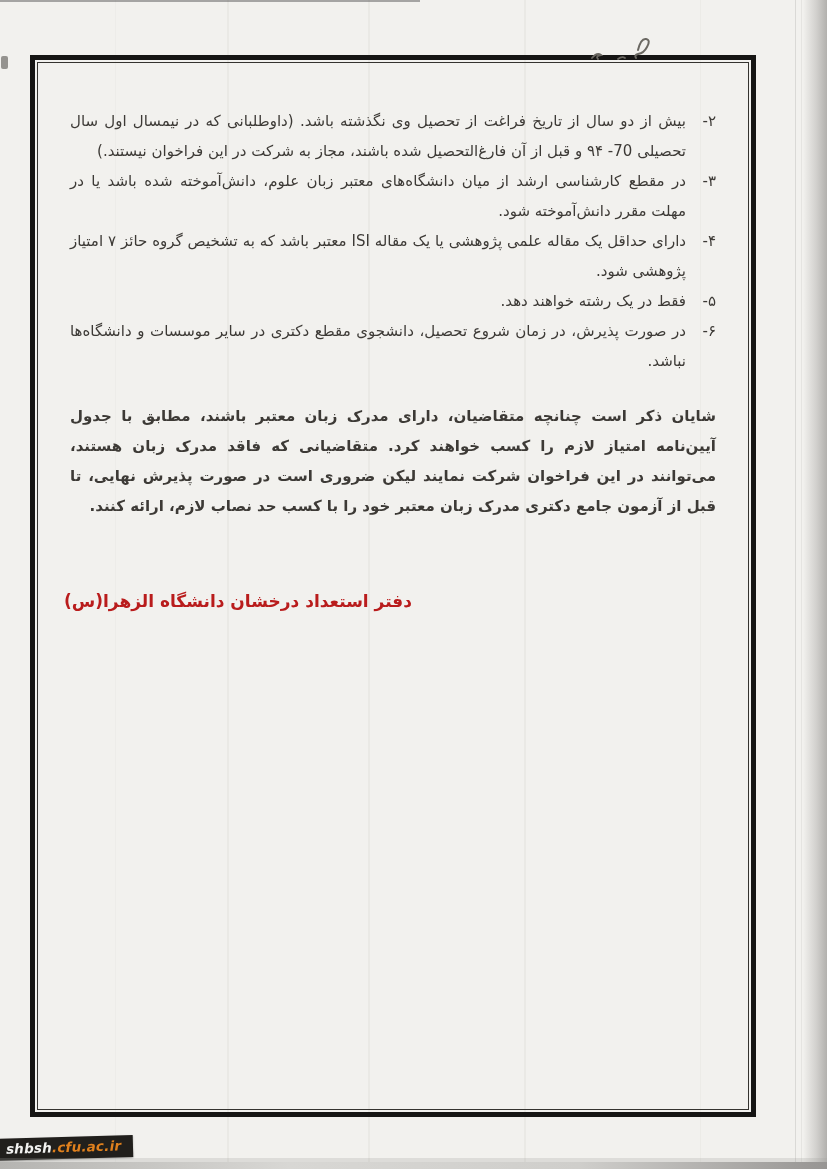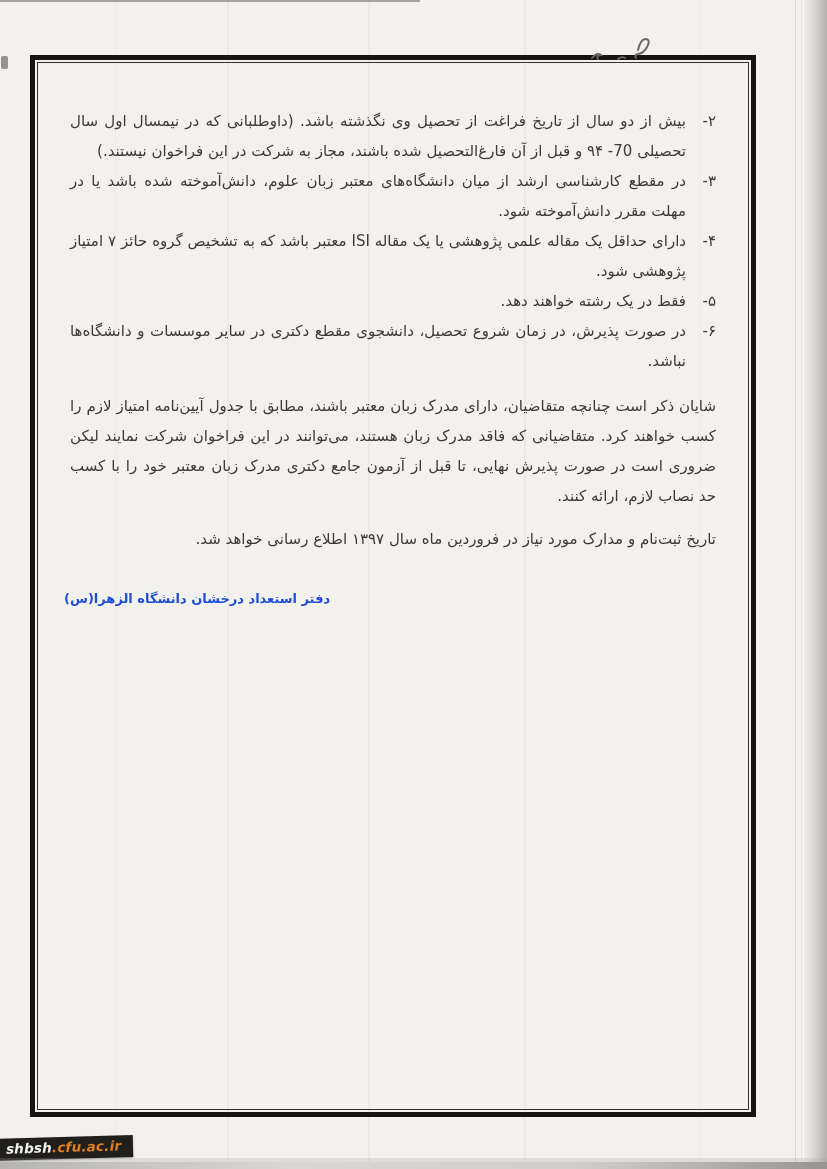--- a/index.html
+++ b/index.html
@@ -43,25 +43,25 @@
   .content{
     position:absolute;left:70px;top:106px;width:646px;
     direction:rtl;text-align:justify;
     font-size:15px;line-height:30px;color:#3d3a36;
     letter-spacing:0;
   }
   .li{display:flex;align-items:flex-start;}
   .li .marker{flex:0 0 30px;white-space:nowrap;}
   .li .li-text{flex:1 1 auto;text-align:justify;}
   .para{margin:13px 0 0 0;}
-  .para.first{margin-top:15px;}
+  .para.first{margin-top:25px;font-weight:bold;}
 
   .signature{
     position:absolute;left:64px;top:591px;
-    direction:rtl;font-size:13px;font-weight:bold;color:#1d4ed8;
+    direction:rtl;font-size:17px;font-weight:bold;color:#b91c1c;
     white-space:nowrap;
   }
 
   
   .watermark{
     position:absolute;left:-4px;top:1137px;
     background:#211f1c;color:#f2f2f0;
     padding:2px 12px 4px 10px;
     transform:rotate(-1.6deg);
     font-style:italic;font-weight:bold;font-size:13.5px;
@@ -114,21 +114,20 @@
         <span class="marker">۵-</span>
         <span class="li-text">فقط در یک رشته خواهند دهد.</span>
       </div>
       <div class="li">
         <span class="marker">۶-</span>
         <span class="li-text">در صورت پذیرش، در زمان شروع تحصیل، دانشجوی مقطع دکتری در سایر موسسات و دانشگاه‌ها نباشد.</span>
       </div>
     </div>
 
     <p class="para first">شایان ذکر است چنانچه متقاضیان، دارای مدرک زبان معتبر باشند، مطابق با جدول آیین‌نامه امتیاز لازم را کسب خواهند کرد. متقاضیانی که فاقد مدرک زبان هستند، می‌توانند در این فراخوان شرکت نمایند لیکن ضروری است در صورت پذیرش نهایی، تا قبل از آزمون جامع دکتری مدرک زبان معتبر خود را با کسب حد نصاب لازم، ارائه کنند.</p>
-    <p class="para">تاریخ ثبت‌نام و مدارک مورد نیاز در فروردین ماه سال ۱۳۹۷ اطلاع رسانی خواهد شد.</p>
   </div>
 
   <div class="signature">دفتر استعداد درخشان دانشگاه الزهرا(س)</div>
 
   <div class="watermark"><span class="wm-prefix">shbsh</span><span class="wm-suffix">.cfu.ac.ir</span></div>
 
   <div class="bottom-edge-soft"></div>
   <div class="bottom-edge"></div>
 </div>
 

